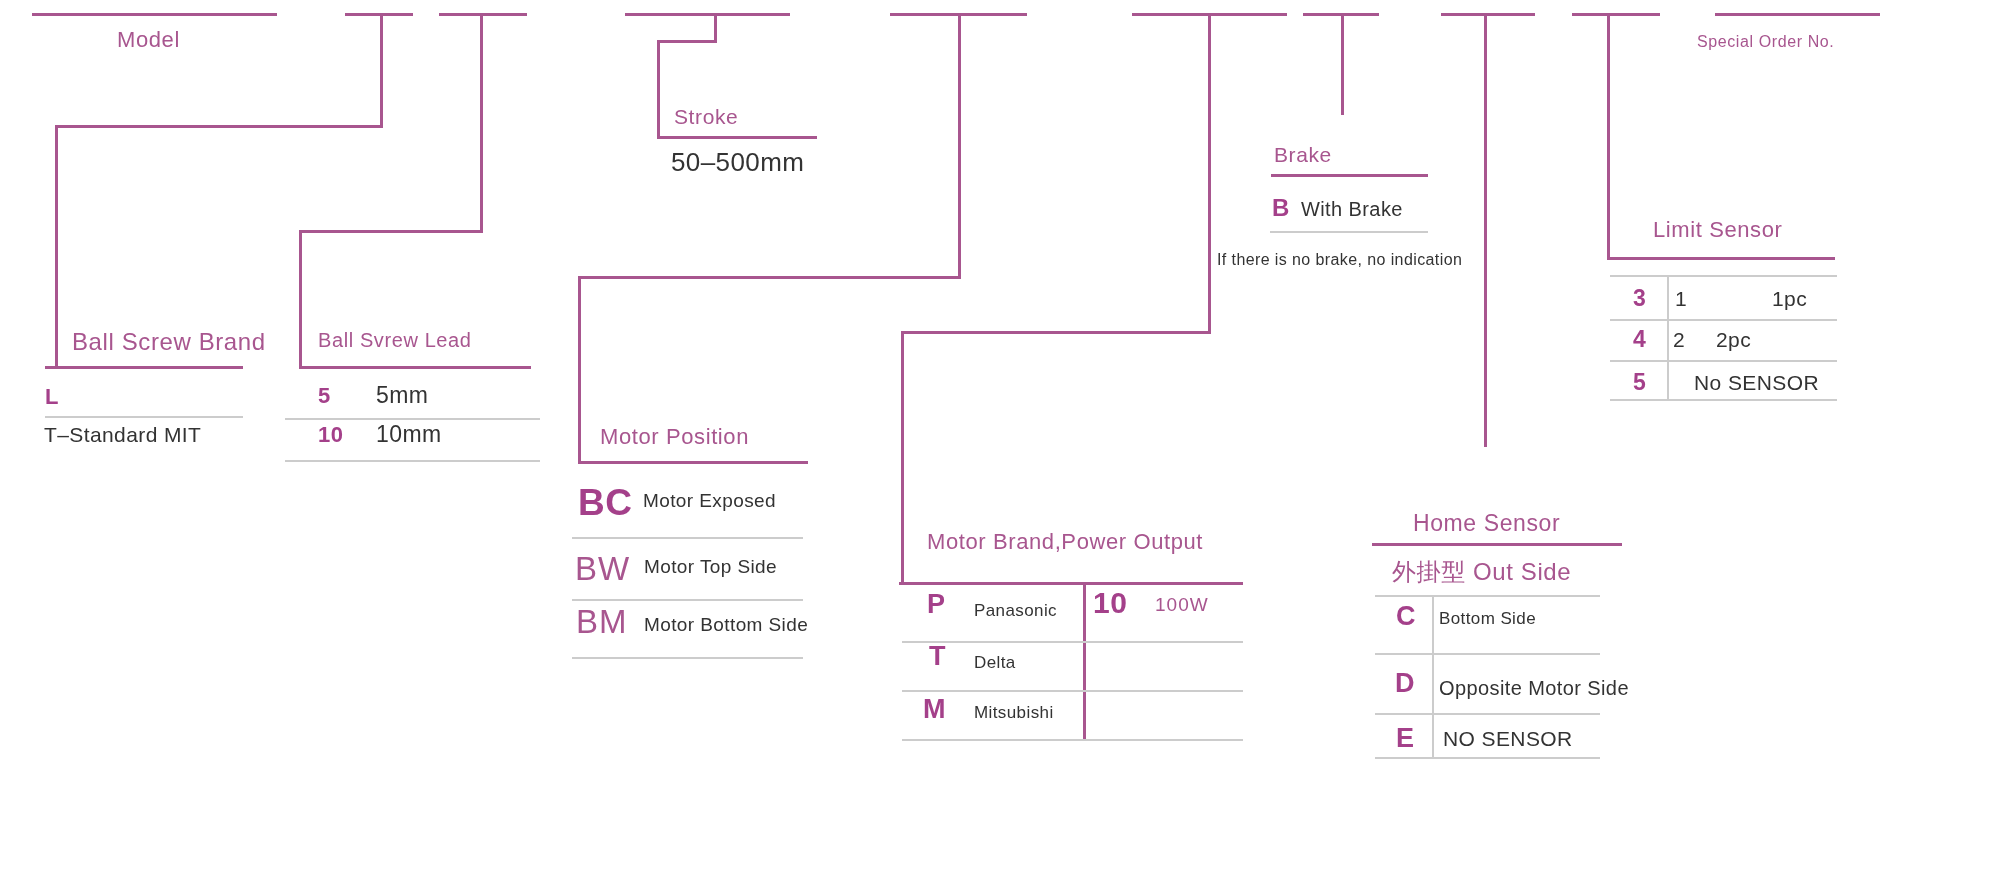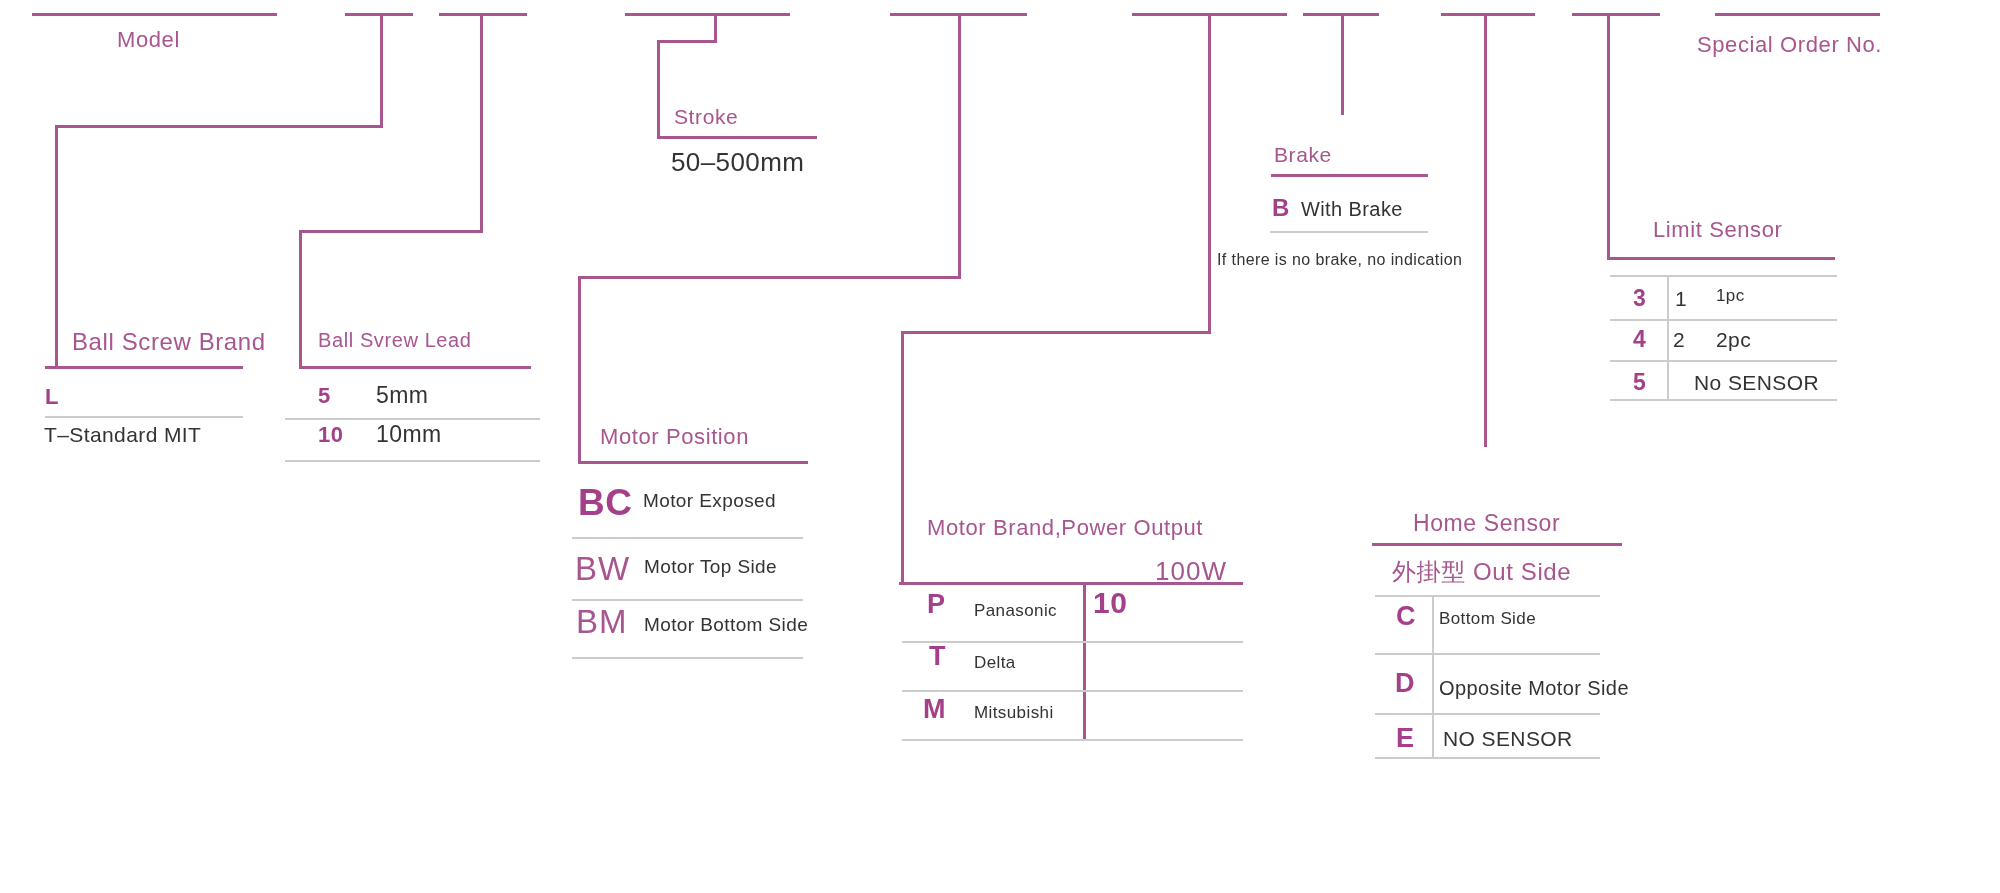--- a/index.html
+++ b/index.html
@@ -60,21 +60,21 @@
   <div class="mv" style="left:1208px;top:13px;height:318px"></div>
   <div class="ml" style="left:901px;top:331px;width:310px"></div>
   <div class="mv" style="left:901px;top:331px;height:251px"></div>
 
   <div class="mv" style="left:1341px;top:13px;height:102px"></div>
   <div class="mv" style="left:1484px;top:13px;height:434px"></div>
   <div class="mv" style="left:1607px;top:13px;height:244px"></div>
 
   <div class="t lab" style="left:117px;top:28px;font-size:22px">Model</div>
 
-  <div class="t lab" style="left:1697px;top:33px;font-size:22px">Special Order No.</div>
+  <div class="t lab" style="left:1697px;top:33px;font-size:16px">Special Order No.</div>
 
   <div class="t lab" style="left:72px;top:329px;font-size:24px">Ball Screw Brand</div>
   <div class="ml" style="left:45px;top:366px;width:198px"></div>
   <div class="t code" style="left:45px;top:385px;font-size:22px">L</div>
   <div class="gl" style="left:45px;top:416px;width:198px"></div>
   <div class="t blk" style="left:44px;top:423px;font-size:21px">T–Standard MIT</div>
 
   <div class="t lab" style="left:318px;top:329px;font-size:20px">Ball Svrew Lead</div>
   <div class="ml" style="left:299px;top:366px;width:232px"></div>
   <div class="t code" style="left:318px;top:384px;font-size:22px">5</div>
@@ -96,28 +96,28 @@
   <div class="gl" style="left:572px;top:537px;width:231px"></div>
 
   <div class="t codelt" style="left:575px;top:551px;font-size:33px">BW</div>
   <div class="t blk" style="left:644px;top:557px;font-size:19px">Motor Top Side</div>
   <div class="gl" style="left:572px;top:599px;width:231px"></div>
 
   <div class="t codelt" style="left:576px;top:604px;font-size:33px">BM</div>
   <div class="t blk" style="left:644px;top:615px;font-size:19px">Motor Bottom Side</div>
   <div class="gl" style="left:572px;top:657px;width:231px"></div>
 
-  <div class="t lab" style="left:927px;top:516px;font-size:22px">Motor Brand,Power Output</div>
+  <div class="t lab" style="left:927px;top:530px;font-size:22px">Motor Brand,Power Output</div>
   <div class="ml" style="left:899px;top:582px;width:344px"></div>
   <div class="mv" style="left:1083px;top:582px;height:157px"></div>
 
   <div class="t code" style="left:927px;top:590px;font-size:27px">P</div>
   <div class="t blk" style="left:974px;top:602px;font-size:17px">Panasonic</div>
   <div class="t code" style="left:1093px;top:586px;font-size:30px">10</div>
-  <div class="t codelt" style="left:1155px;top:557px;font-size:26px">100W</div>
+  <div class="t codelt" style="left:1155px;top:595px;font-size:19px">100W</div>
   <div class="gl" style="left:902px;top:641px;width:341px"></div>
 
   <div class="t code" style="left:929px;top:642px;font-size:27px">T</div>
   <div class="t blk" style="left:974px;top:654px;font-size:17px">Delta</div>
   <div class="gl" style="left:902px;top:690px;width:341px"></div>
 
   <div class="t code" style="left:923px;top:695px;font-size:27px">M</div>
   <div class="t blk" style="left:974px;top:704px;font-size:17px">Mitsubishi</div>
   <div class="gl" style="left:902px;top:739px;width:341px"></div>
 
@@ -146,21 +146,21 @@
   <div class="t blk" style="left:1443px;top:727px;font-size:21px">NO SENSOR</div>
   <div class="gl" style="left:1375px;top:757px;width:225px"></div>
 
   <div class="t lab" style="left:1653px;top:218px;font-size:22px">Limit Sensor</div>
   <div class="ml" style="left:1607px;top:257px;width:228px"></div>
   <div class="gl" style="left:1610px;top:275px;width:227px"></div>
   <div class="gv" style="left:1667px;top:275px;height:124px"></div>
 
   <div class="t code" style="left:1633px;top:286px;font-size:23px">3</div>
   <div class="t blk" style="left:1675px;top:287px;font-size:21px">1</div>
-  <div class="t blk" style="left:1716px;top:287px;font-size:17px">1pc</div>
+  <div class="t blk" style="left:1772px;top:287px;font-size:21px">1pc</div>
   <div class="gl" style="left:1610px;top:319px;width:227px"></div>
 
   <div class="t code" style="left:1633px;top:327px;font-size:23px">4</div>
   <div class="t blk" style="left:1673px;top:328px;font-size:21px">2</div>
   <div class="t blk" style="left:1716px;top:328px;font-size:21px">2pc</div>
   <div class="gl" style="left:1610px;top:360px;width:227px"></div>
 
   <div class="t code" style="left:1633px;top:370px;font-size:23px">5</div>
   <div class="t blk" style="left:1694px;top:371px;font-size:21px">No SENSOR</div>
   <div class="gl" style="left:1610px;top:399px;width:227px"></div>

